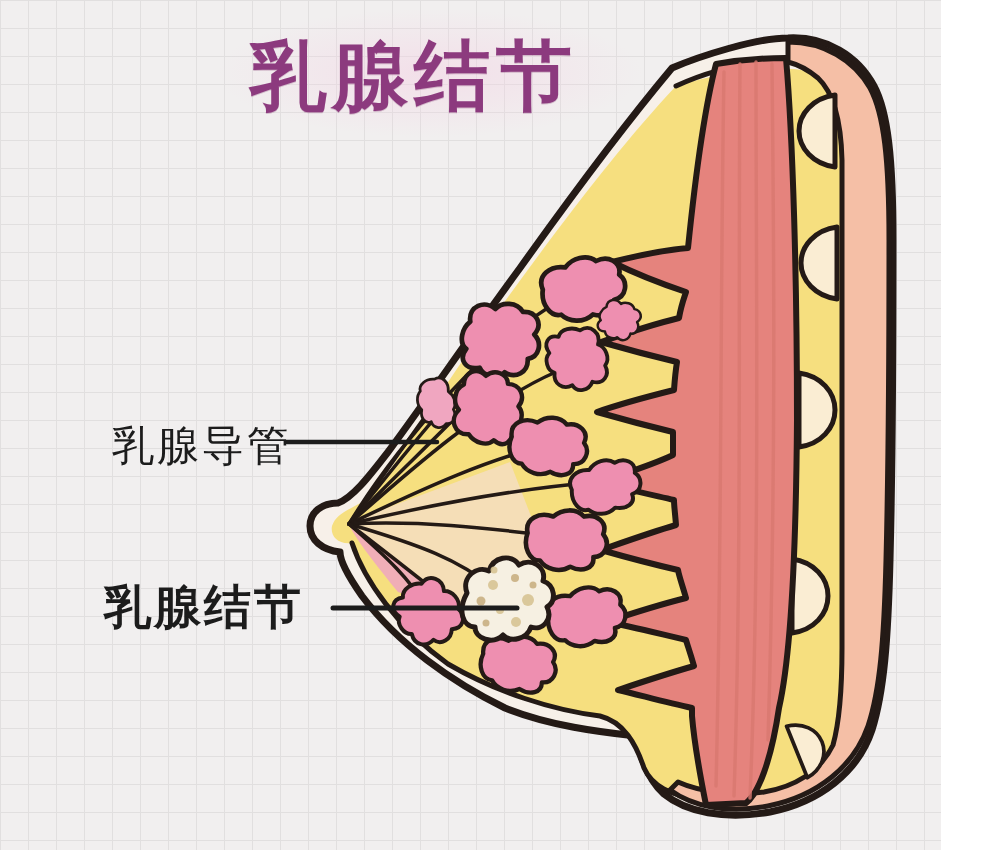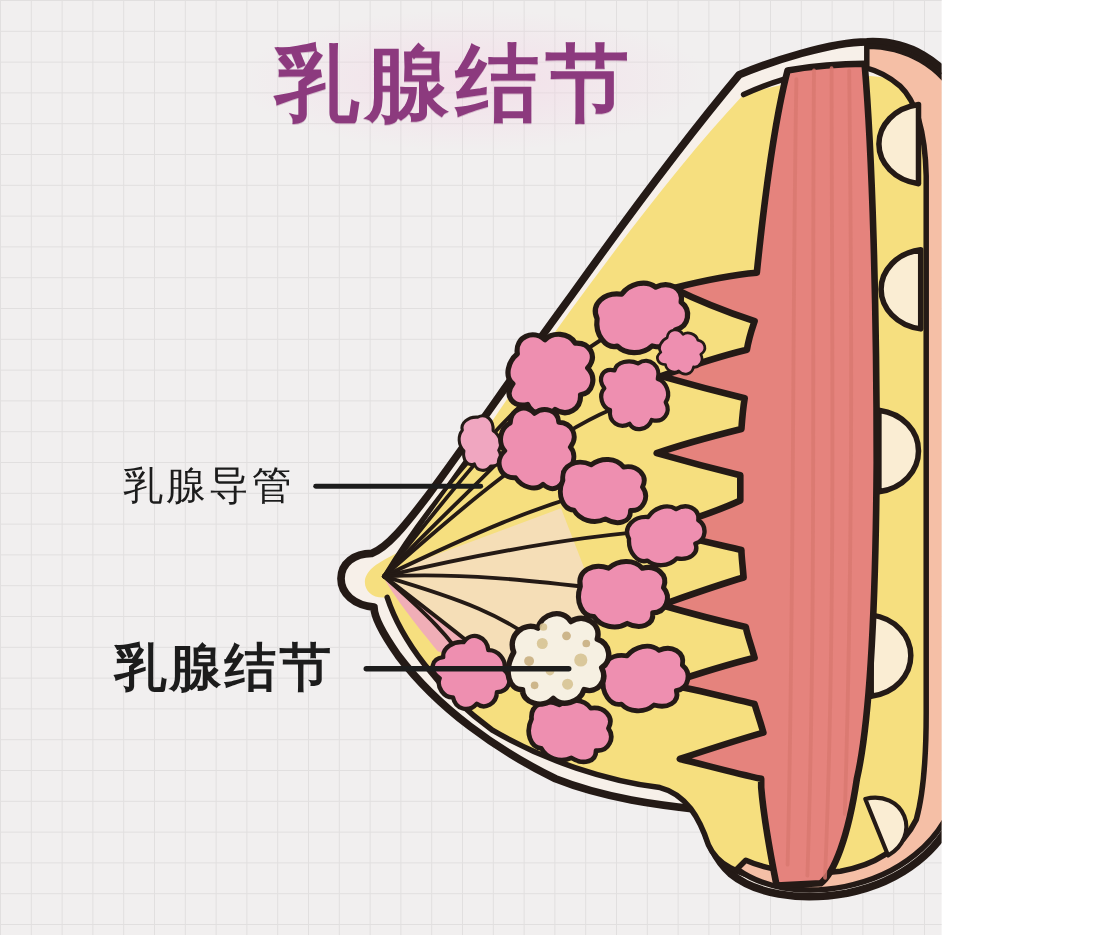--- a/index.html
+++ b/index.html
@@ -1,18 +1,18 @@
 <!DOCTYPE html>
 <html style="--background: #F1EFEF; --grid-line: #E1DFDF; --title-purple: #8C3A7E; --ink: #1C1C1C; --outline: #241A16; --skin-pale: #F7F0E9; --skin: #F5BFA6; --fat-yellow: #F6DF7F; --muscle: #E5837D; --muscle-streak: #D97970; --lobule: #EE8FB0; --lobule-light: #F0A6C0; --rib-cream: #FAEDD3; --nodule-fill: #F6F0E2; --speckle: #D8C494; --speckle-dark: #C7AC7C; --duct-line: #241A15; --sinus-pale: #F4DDC9; --sinus-pink: #EFA9BE;"><head>
 <meta charset="utf-8">
 <style>
   html,body{margin:0;padding:0;}
   .stage{
     position:relative;
-    width:856px;height:850px;
+    width:941px;height:850px;
     overflow:hidden;
     background-color:var(--background,#F1EFEF);
     background-image:
       linear-gradient(var(--grid-line,#E1DFDF) 1px, transparent 1px),
       linear-gradient(90deg, var(--grid-line,#E1DFDF) 1px, transparent 1px);
     background-size:28px 28px;
     font-family:Liberation Mono, monospace;
   }
   .title-backdrop{
     position:absolute;left:215px;top:8px;width:430px;height:130px;
@@ -22,21 +22,21 @@
   .page-title{
     position:absolute;left:250px;top:26px;
     font-size:76px;font-weight:700;letter-spacing:6px;
     color:var(--title-purple,#8C3A7E);
     text-shadow:0 1px 0 rgba(120,40,100,.25);
     white-space:nowrap;
   }
   .anno{
     position:absolute;color:var(--ink,#1C1C1C);white-space:nowrap;
   }
-  .anno.duct{left:112px;top:418px;font-size:36px;font-weight:500;letter-spacing:3px;}
+  .anno.duct{left:112px;top:418px;font-size:42px;font-weight:500;letter-spacing:3px;}
   .anno.nodule{left:104px;top:576px;font-size:47px;font-weight:700;letter-spacing:3px;}
   svg.figure{position:absolute;left:0;top:0;}
 </style>
 </head>
 <body>
 
 <div class="stage">
 
   <div class="title-backdrop"></div>
 

